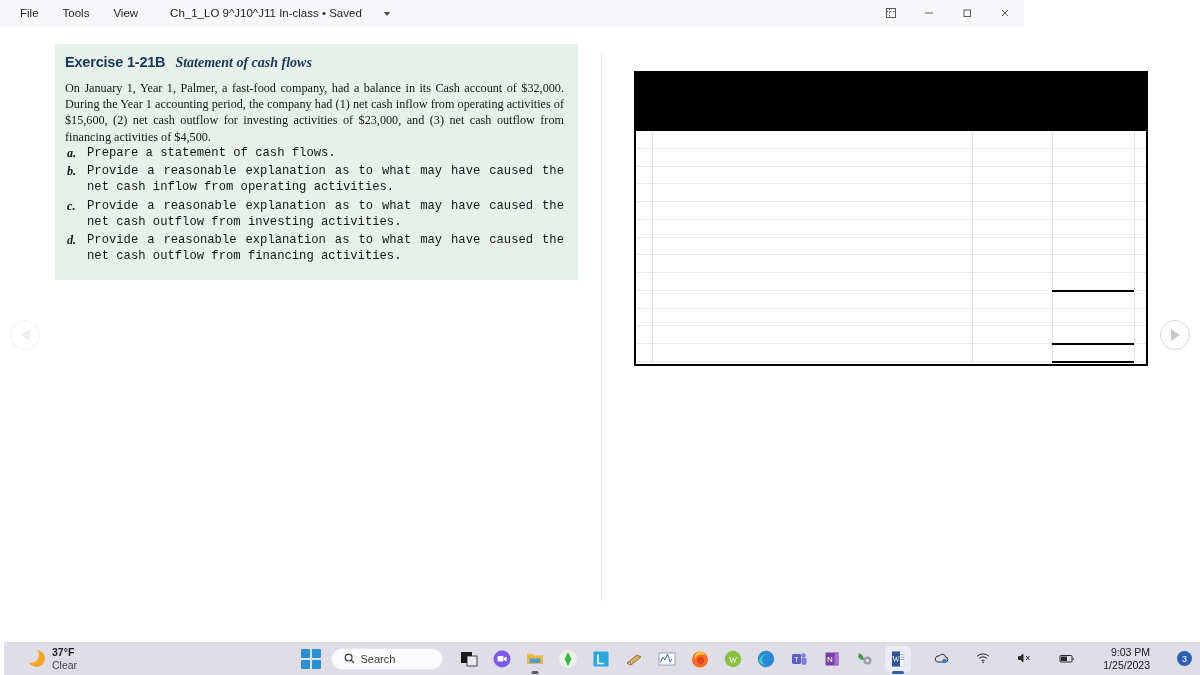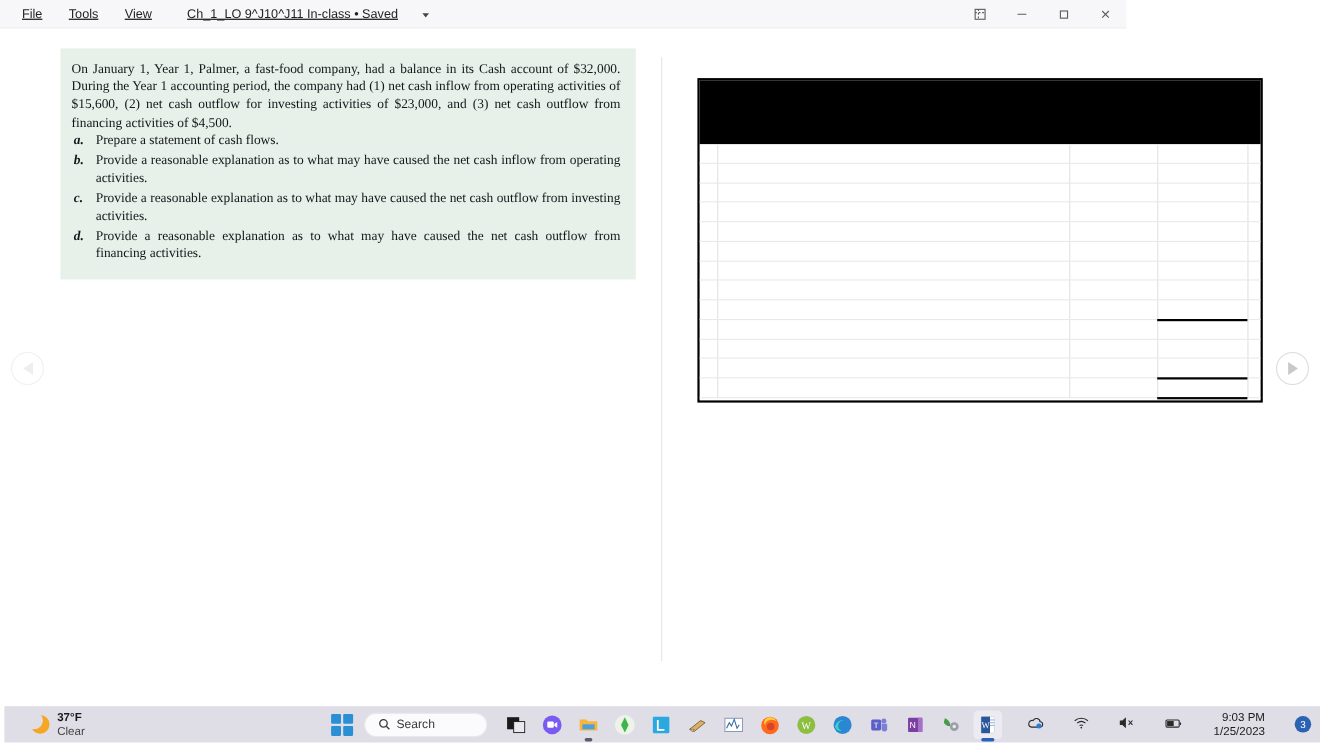--- a/index.html
+++ b/index.html
@@ -10,21 +10,20 @@
     background: #ffffff;
   }
 
   
   .titlebar {
     height: 26px; width: 1024px;
     background: #f7f6f8;
     display: flex; align-items: center;
     position: relative;
     border-bottom: 1px solid #ececec;
-    text-decoration: underline;
   }
   .menu-items { display: flex; align-items: center; padding-left: 8px; }
   .menu-item {
     font-size: 11.5px; color: #1f1f1f;
     padding: 4px 12px; border-radius: 4px;
     white-space: nowrap;
   }
   .doc-title {
     font-size: 11.5px; color: #1f1f1f;
     padding: 4px 6px 4px 20px;
@@ -96,21 +95,21 @@
   .req-item {
     display: flex; gap: 6px;
     font-size: 12.2px; line-height: 1.33; color: #14171a;
     margin-bottom: 2px;
   }
   .req-marker {
     font-weight: bold; font-style: italic;
     width: 16px; flex: 0 0 16px; text-align: left;
     padding-left: 2px;
   }
-  .req-text { flex: 1; text-align: justify; }
+  .req-text { flex: 1; text-align: justify; font-family: Liberation Mono, monospace; }
 
   
   .worksheet {
     position: absolute;
     left: 634px; top: 45px;
     width: 514px; height: 295px;
     border: 2.5px solid #000;
     background: #fff;
   }
   .ws-header {
@@ -264,20 +263,24 @@
         </svg>
     </div>
   </div>
 </div>
 
 <div class="canvas">
 
   <div class="page-divider"></div>
 
   <div class="exercise-box">
+    <div class="ex-head">
+      <span class="ex-num">Exercise 1-21B</span>
+      <span class="ex-title">Statement of cash flows</span>
+    </div>
     <div class="ex-body">On January 1, Year 1, Palmer, a fast-food company, had a balance in its Cash account of $32,000. During the Year 1 accounting period, the company had (1) net cash inflow from operating activities of $15,600, (2) net cash outflow for investing activities of $23,000, and (3) net cash outflow from financing activities of $4,500.</div>
     <ul class="req-list">
       <li class="req-item">
         <span class="req-marker">a.</span>
         <span class="req-text">Prepare a statement of cash flows.</span>
       </li>
       <li class="req-item">
         <span class="req-marker">b.</span>
         <span class="req-text">Provide a reasonable explanation as to what may have caused the net cash inflow from operating activities.</span>
       </li>

